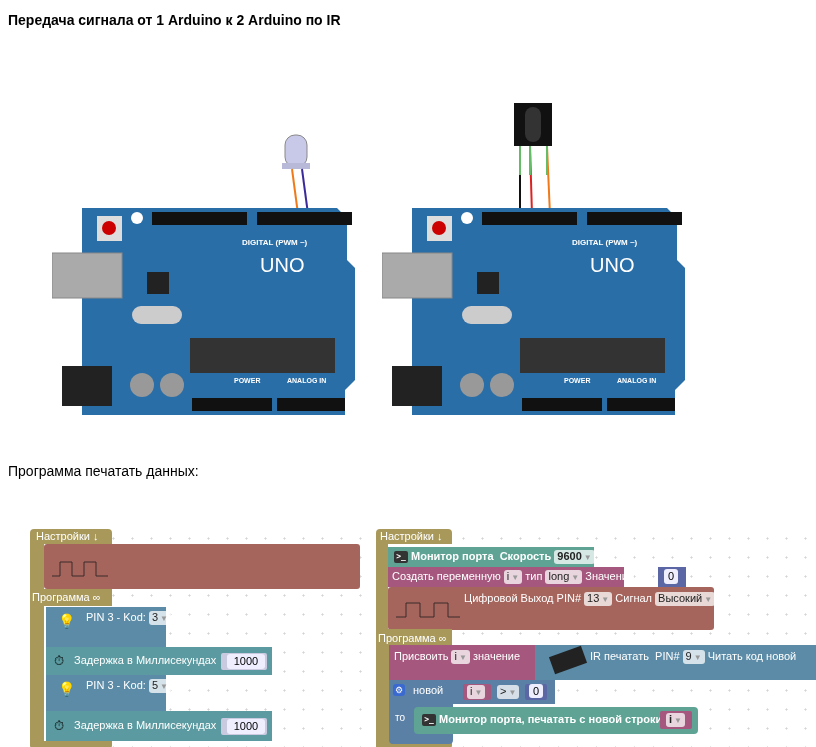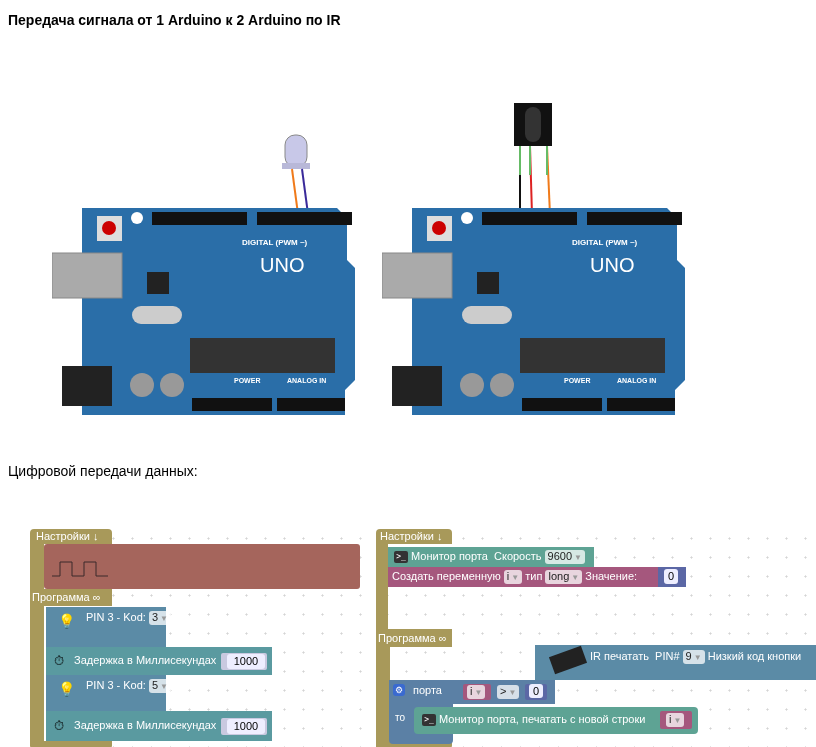--- a/index.html
+++ b/index.html
@@ -12,21 +12,21 @@
   .ws{position:absolute;top:523px;height:242px;background-color:#fff;
       background-image:radial-gradient(circle,#d4d4d4 0.9px,transparent 1.2px);
       background-size:19px 19px;background-position:4px 6px;margin-left:16px;}
   #ws1{left:8px;width:340px;}
   #ws2{left:358px;width:455px;}
   .blk{position:absolute;color:#fff;font-size:11px;box-sizing:border-box;}
   .olive{background:#a8995a;}
   .red{background:#a5655c;border-radius:3px;}
   .blue{background:#5b8ba6;}
   .teal{background:#5a9aa0;}
-  .mteal{background:#5ea394;}
+  .mteal{background:#5ea394;font-weight:bold;}
   .pink{background:#a5577d;}
   .ifb{background:#5b80a5;}
   .lbl{position:absolute;white-space:nowrap;}
   .dd{display:inline-block;background:rgba(255,255,255,0.75);color:#222;border-radius:3px;padding:0 3px;font-size:11px;line-height:13px;}
   .dd .ar{color:#999;font-size:8px;margin-left:2px;}
   .num{position:absolute;background:#eef;color:#000;border-radius:3px;font-size:11px;text-align:center;line-height:15px;height:15px;}
   .socket{position:absolute;background:#c9c9e0;border-radius:2px;}
   .mon{display:inline-block;width:14px;height:12px;background:#333;color:#fff;font-size:8px;line-height:12px;text-align:center;border-radius:2px;vertical-align:middle;font-family:"DejaVu Sans Mono",monospace;}
 </style>
 </head>
@@ -87,21 +87,21 @@
   <rect x="138" y="243" width="145" height="35" fill="#333"></rect>
   <rect x="10" y="271" width="50" height="40" fill="#222"></rect>
   <circle cx="90" cy="290" r="12" fill="#999"></circle>
     <circle cx="120" cy="290" r="12" fill="#999"></circle>
   <text x="208" y="177" font-size="20" fill="#fff" font-family="Liberation Sans, sans-serif">UNO</text>
   <text x="190" y="150" font-size="8" fill="#fff" font-weight="bold" font-family="Liberation Sans, sans-serif">DIGITAL (PWM ~)</text>
   <text x="182" y="288" font-size="7" fill="#fff" font-weight="bold" font-family="Liberation Sans, sans-serif">POWER</text>
   <text x="235" y="288" font-size="7" fill="#fff" font-weight="bold" font-family="Liberation Sans, sans-serif">ANALOG IN</text>
 </svg>
 
-<div class="heading" id="h2">Цифровой передачи данных:</div>
+<div class="heading" id="h2">Программа печатать данных:</div>
 
 <div class="ws" id="ws1">
   <div class="blk olive" style="left:6px;top:6px;width:82px;height:15px;border-radius:4px 4px 0 0">
     <span class="lbl" style="left:6px;top:1px">Настройки ↓</span>
   </div>
   <div class="blk olive" style="left:6px;top:21px;width:14px;height:45px"></div>
   <div class="blk red" style="left:20px;top:21px;width:316px;height:45px">
     <svg style="position:absolute;left:6px;top:10px" width="60" height="30">
         <polyline points="2,22 10,22 10,8 22,8 22,22 34,22 34,8 46,8 46,22 58,22" fill="none" stroke="#3a2a2a" stroke-width="1"></polyline>
       </svg>
@@ -139,44 +139,58 @@
   <div class="blk olive" style="left:2px;top:6px;width:76px;height:15px;border-radius:4px 4px 0 0">
     <span class="lbl" style="left:4px;top:1px">Настройки ↓</span>
   </div>
   <div class="blk olive" style="left:2px;top:21px;width:12px;height:88px"></div>
   <div class="blk mteal" style="left:14px;top:24px;width:206px;height:20px">
     <span class="lbl" style="left:6px;top:3px"><span class="mon">&gt;_</span>
       <span>Монитор порта</span>&nbsp;
       <span>Скорость</span>
       <span class="dd"><span>9600</span><span class="ar">▼</span></span></span>
   </div>
-  <div class="blk pink" style="left:14px;top:44px;width:297px;height:20px">
+  <div class="blk pink" style="left:14px;top:44px;width:236px;height:20px">
     <span class="lbl" style="left:4px;top:3px"><span>Создать переменную</span>
       <span class="dd"><span>i</span><span class="ar">▼</span></span>
       <span>тип</span>
       <span class="dd"><span>long</span><span class="ar">▼</span></span>
       <span>Значение:</span></span>
     <span class="blk" style="left:270px;top:0;width:28px;height:20px;background:#5b67a5"></span>
     <span class="num" style="left:276px;top:2px;width:14px">0</span>
   </div>
+  <div class="blk red" style="left:14px;top:64px;width:326px;height:43px">
+    <svg style="position:absolute;left:6px;top:8px" width="70" height="30">
+        <polyline points="2,22 12,22 12,8 26,8 26,22 40,22 40,8 54,8 54,22 66,22" fill="none" stroke="#3a2a2a" stroke-width="1"></polyline>
+      </svg>
+    <span class="lbl" style="left:76px;top:5px"><span>Цифровой Выход PIN#</span>
+      <span class="dd"><span>13</span><span class="ar">▼</span></span>
+      <span>Сигнал</span>
+      <span class="dd"><span>Высокий</span><span class="ar">▼</span></span></span>
+  </div>
   <div class="blk olive" style="left:2px;top:106px;width:76px;height:18px">
     <span class="lbl" style="left:2px;top:3px">Программа ∞</span>
   </div>
   <div class="blk olive" style="left:2px;top:124px;width:14px;height:100px"></div>
   <div class="blk olive" style="left:2px;top:218px;width:76px;height:8px;border-radius:0 0 4px 4px"></div>
+  <div class="blk pink" style="left:15px;top:122px;width:146px;height:35px">
+    <span class="lbl" style="left:5px;top:5px"><span>Присвоить</span>
+      <span class="dd"><span>i</span><span class="ar">▼</span></span>
+      <span>значение</span></span>
+  </div>
   <div class="blk blue" style="left:161px;top:122px;width:285px;height:35px">
     <span style="position:absolute;left:16px;top:6px;width:34px;height:18px;background:#222;transform:rotate(-20deg)"></span>
     <span class="lbl" style="left:55px;top:5px"><span>IR печатать</span>&nbsp;
       <span>PIN#</span>
       <span class="dd"><span>9</span><span class="ar">▼</span></span>
-      <span>Низкий код кнопки</span></span>
+      <span>Читать код новой</span></span>
   </div>
   <div class="blk ifb" style="left:15px;top:157px;width:64px;height:64px;border-radius:0 0 4px 4px">
     <span style="position:absolute;left:4px;top:4px;width:12px;height:12px;background:#3a6ad0;border-radius:3px;font-size:9px;text-align:center;line-height:12px">⚙</span>
-    <span class="lbl" style="left:24px;top:4px">порта</span>
+    <span class="lbl" style="left:24px;top:4px">новой</span>
     <span class="lbl" style="left:6px;top:32px;font-size:10px">то</span>
   </div>
   <div class="blk ifb" style="left:79px;top:157px;width:102px;height:24px">
     <span class="blk pink" style="left:10px;top:4px;width:28px;height:16px;border-radius:2px"></span>
     <span class="dd" style="position:absolute;left:14px;top:5px"><span>i</span><span class="ar">▼</span></span>
     <span class="dd" style="position:absolute;left:44px;top:5px"><span>&gt;</span><span class="ar">▼</span></span>
     <span class="blk" style="left:72px;top:4px;width:22px;height:16px;background:#5b67a5;border-radius:2px"></span>
     <span class="num" style="left:76px;top:4px;width:14px;height:14px;line-height:14px">0</span>
   </div>
   <div class="blk mteal" style="left:40px;top:184px;width:284px;height:27px;border-radius:4px">

